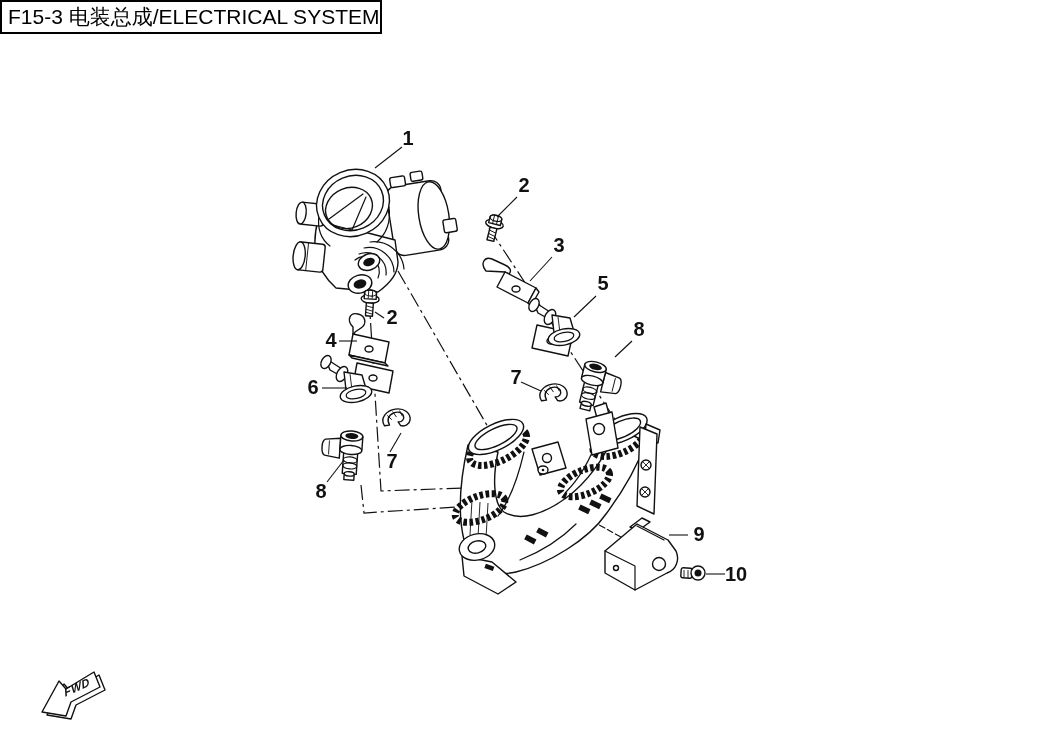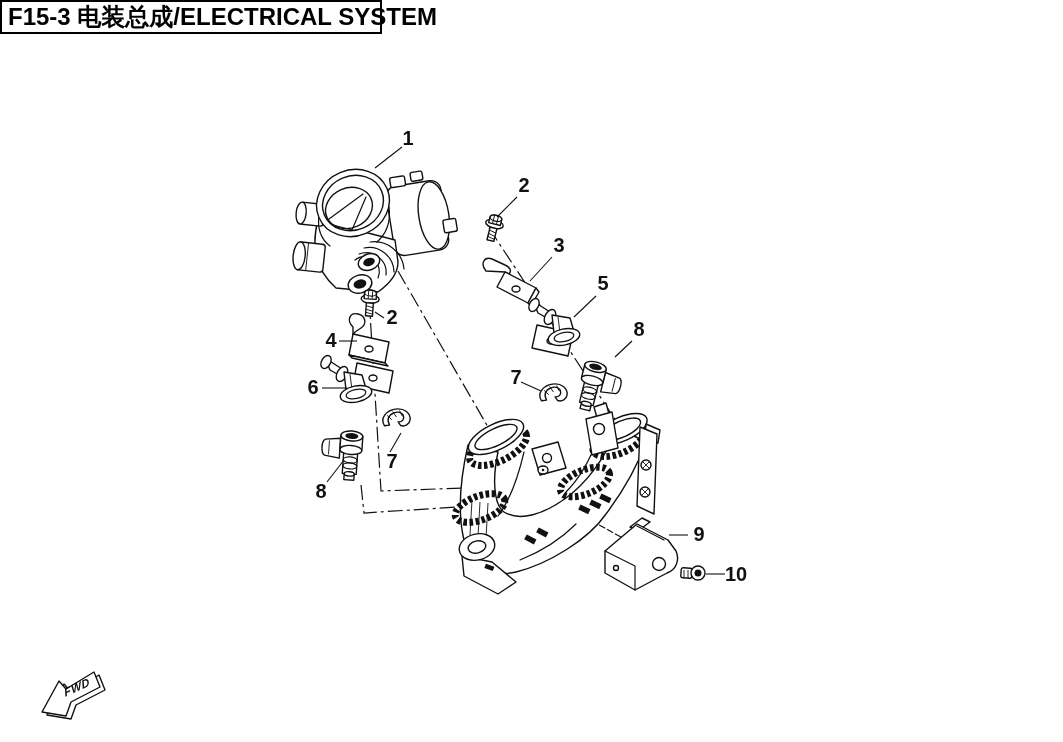--- a/index.html
+++ b/index.html
@@ -1,20 +1,20 @@
 <!DOCTYPE html>
 <html><head>
 <meta charset="utf-8">
 <style>
   html,body{margin:0;padding:0;background:#fff;}
   .page{position:relative;width:1063px;height:742px;background:#ffffff;overflow:hidden;
         font-family:"Liberation Sans","DejaVu Sans",sans-serif;}
   .title-box{position:absolute;left:0;top:0;width:372px;height:30px;border:2px solid #000;
              display:flex;align-items:center;padding-left:6px;box-sizing:content-box;background:#fff;}
-  .title-box span{font-weight:bold;font-size:24px;color:#000;letter-spacing:0px;white-space:nowrap;}
+  .title-box span{font-weight:normal;font-size:21px;color:#000;letter-spacing:0px;white-space:nowrap;}
   svg{position:absolute;left:0;top:0;}
   .pt{fill:#ffffff;stroke:#111111;stroke-width:1.4;stroke-linejoin:round;stroke-linecap:round;}
   .ln{fill:none;stroke:#111111;stroke-width:1.2;stroke-linejoin:round;stroke-linecap:round;}
   .thin{fill:none;stroke:#111111;stroke-width:0.9;}
   .cl{fill:none;stroke:#111111;stroke-width:1.2;stroke-dasharray:15 4 3 4;}
   .leader{fill:none;stroke:#111111;stroke-width:1.1;}
   .band{fill:none;stroke:#111111;stroke-width:7;stroke-dasharray:3.5 2.5;}
   .num{font-family:"Liberation Sans","DejaVu Sans",sans-serif;font-size:20px;font-weight:bold;fill:#111;text-anchor:middle;}
   .fwd-text{font-family:"Liberation Sans","DejaVu Sans",sans-serif;font-size:11.5px;font-weight:bold;font-style:italic;fill:#111;text-anchor:middle;letter-spacing:0.5px;}
   .dark{fill:#111;stroke:none;}

